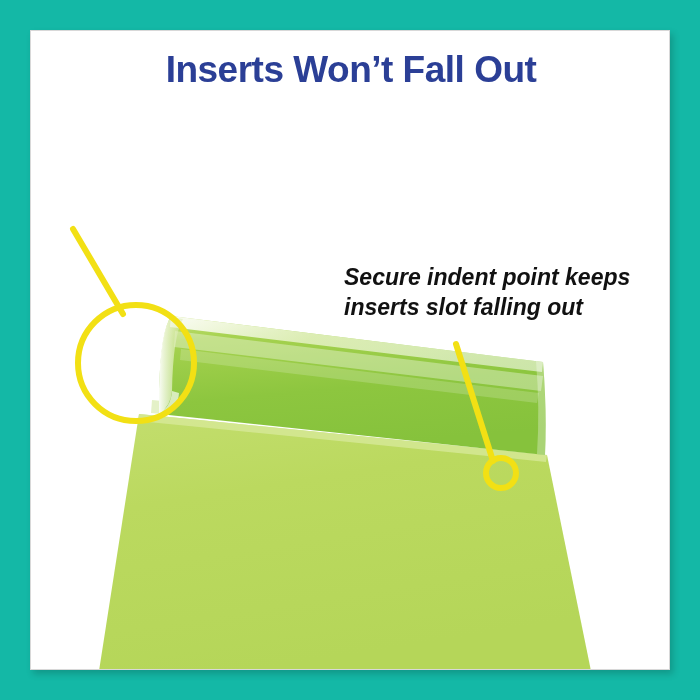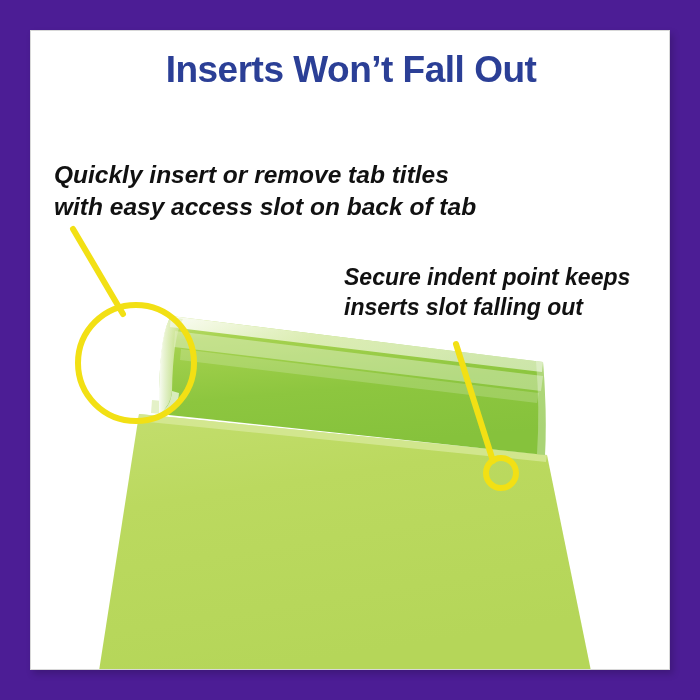--- a/index.html
+++ b/index.html
@@ -15,21 +15,21 @@
     font-family: "Liberation Sans", sans-serif;
     position: relative;
   }
 
   #stage {
     position: absolute;
     left: 0;
     top: 0;
     width: 700px;
     height: 700px;
-    background: #4c1d95;
+    background: #14b8a6;
   }
 
   
   .card {
     position: absolute;
     left: 30px;
     top: 30px;
     width: 640px;
     height: 640px;
     background: #ffffff;
@@ -171,24 +171,20 @@
       </g>
 
       <g>
         <path d="M 425,313 L 462,430" stroke="#f2e014" stroke-width="6" fill="none" stroke-linecap="round"></path>
         <circle cx="470" cy="442" r="15" fill="none" stroke="#f2e014" stroke-width="6"></circle>
       </g>
     </svg>
 
     <div class="headline">Inserts Won’t Fall Out</div>
 
-    <div class="caption caption-left">
-      <span class="line">Quickly insert or remove tab titles</span>
-      <span class="line">with easy access slot on back of tab</span>
-    </div>
 
     <div class="caption caption-right">
       <span class="line">Secure indent point keeps</span>
       <span class="line">inserts slot falling out</span>
     </div>
 
   </div>
 </div>
 
 </body></html>

